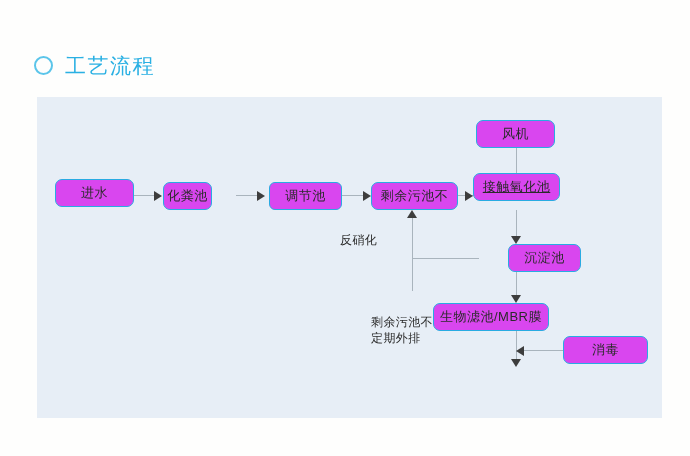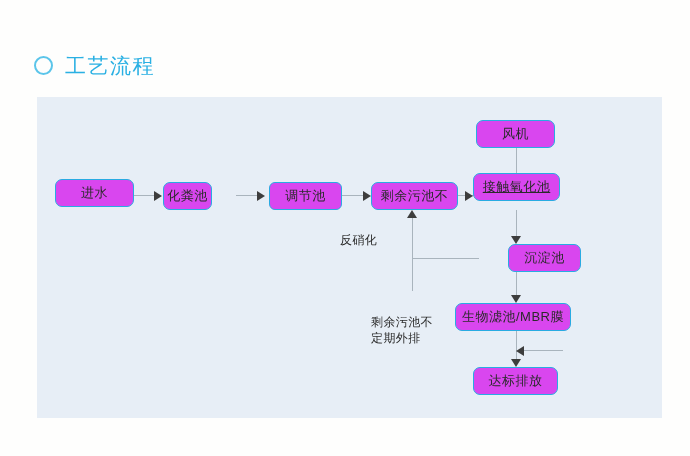--- a/index.html
+++ b/index.html
@@ -174,27 +174,27 @@
   </div>
 
   <div class="node" style="left:436px; top:76px; width:87px;text-decoration:underline;">
     <span>接触氧化池</span>
   </div>
 
   <div class="node" style="left:442px; top:147px; width:73px;margin-left:29px;">
     <span>沉淀池</span>
   </div>
 
-  <div class="node" style="left:418px; top:206px; width:116px;">
+  <div class="node" style="left:396px; top:206px; width:116px;">
     <span>生物滤池/MBR膜</span>
   </div>
 
-
-  <div class="node" style="left:436px; top:270px; width:85px;">
-    <span>达标排放</span>
-  </div>
+  <div class="node" style="left:526px; top:239px; width:85px;">
+    <span>消毒</span>
+  </div>
+
 
   <div class="annotation" style="left:294px; top:135px;margin-left:9px;">反硝化</div>
 
   <div class="annotation" style="left:334px; top:196px;margin-top:21px;">剩余污池不
 定期外排</div>
 
 </div>
 
 </body></html>

